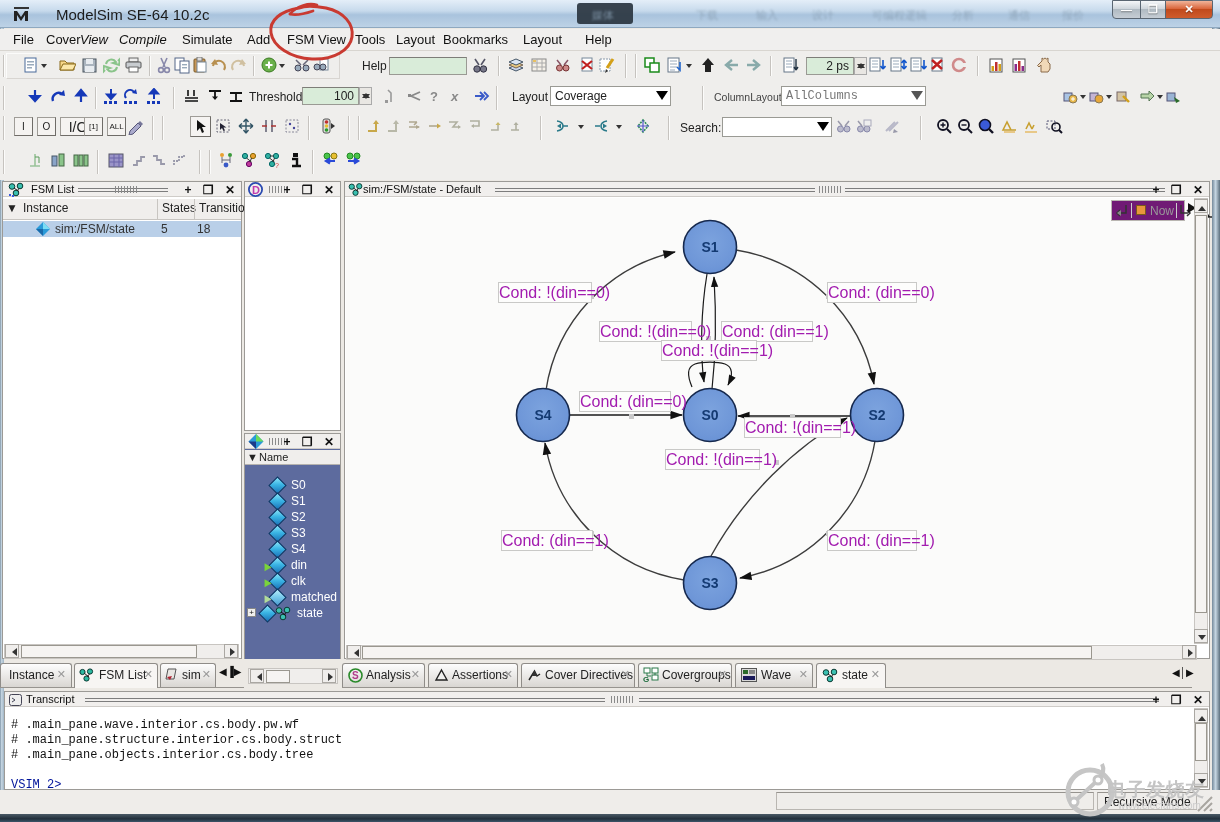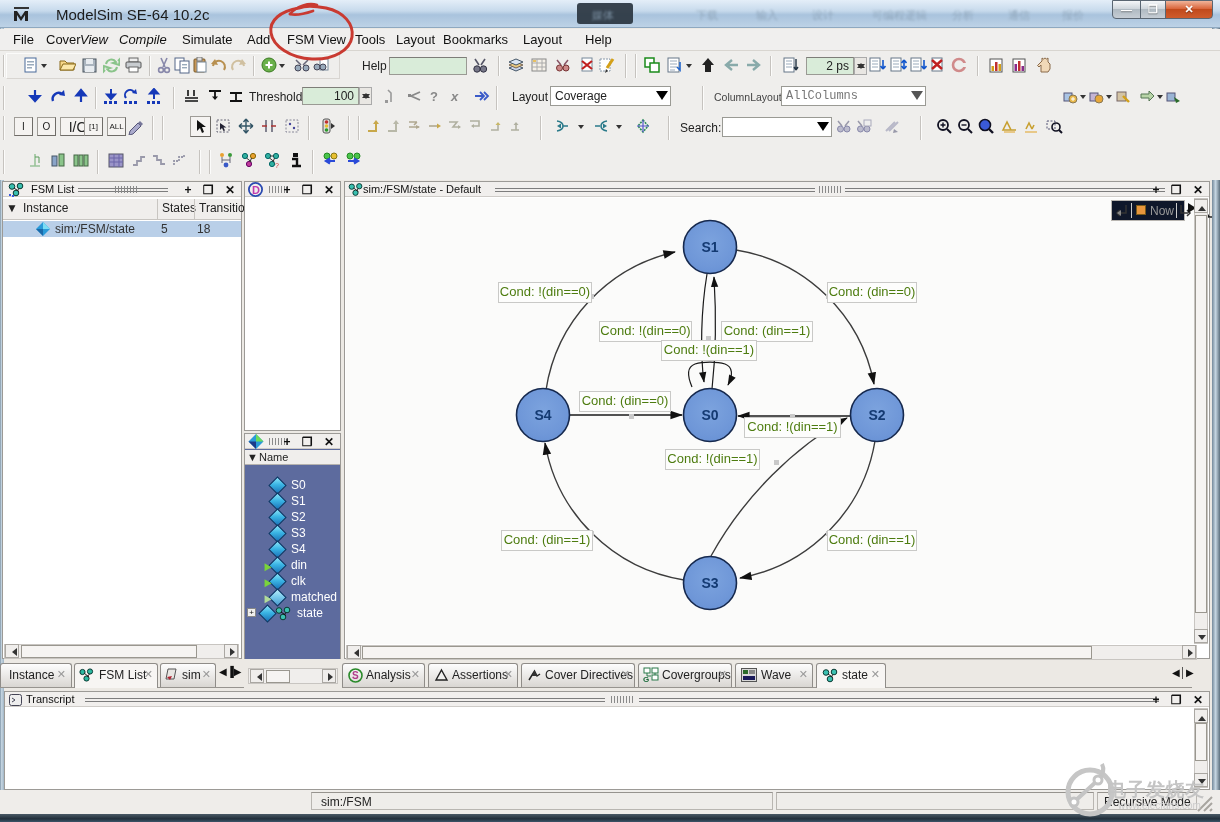--- a/index.html
+++ b/index.html
@@ -97,21 +97,21 @@
 #transcript { left:4px; top:691px; width:1206px; height:99px; }
 #transcript .body { position:absolute; left:1px; top:26px; padding-left:5px; line-height:15px; right:15px; bottom:1px; background:#fff; font-family:"Liberation Mono",monospace; font-size:12px; color:#111; }
 #transcript .body div { white-space:pre; }
 
 
 #statusbar { left:0; top:790px; width:1220px; height:24px; background:#efedea; }
 .sbox { position:absolute; top:2px; height:18px; white-space:nowrap; overflow:hidden; border:1px solid #b9b6b1; border-top-color:#96938e; background:#efedea; font-size:12px; color:#222; padding:2px 6px; }
 #bottomstrip { left:0; top:814px; width:1220px; height:8px; background:linear-gradient(#4a5a66,#22303c 60%,#3c5468); }
 
 
-.lbl { position:absolute; background:#fdfdfc; border:1px solid #c9c9c7; font-size:13px; color:#4d7c0f; text-align:center; padding-top:1px; white-space:nowrap; }
+.lbl { position:absolute; background:#fdfdfc; border:1px solid #c9c9c7; font-size:16px; color:#a21caf; text-align:center; padding-top:1px; white-space:nowrap; }
 
 
 #wmark { left:1060px; top:762px; width:160px; height:55px; color:#b9b9b9; }
 </style>
 </head>
 <body>
 
 <div class="abs" id="titlebar"></div>
 <svg class="abs" id="mlogo" viewBox="0 0 18 16">
   <rect x="1" y="1" width="15" height="2" fill="#333"></rect>
@@ -814,21 +814,21 @@
     <div class="lbl" style="left:253px;top:123px;width:93px;height:21px;">Cond: !(din==0)</div>
     <div class="lbl" style="left:375px;top:123px;width:92px;height:21px;">Cond: (din==1)</div>
     <div class="lbl" style="left:315px;top:142px;width:96px;height:21px;">Cond: !(din==1)</div>
     <div class="lbl" style="left:233px;top:193px;width:92px;height:21px;">Cond: (din==0)</div>
     <div class="lbl" style="left:398px;top:219px;width:97px;height:21px;">Cond: !(din==1)</div>
     <div class="lbl" style="left:319px;top:251px;width:95px;height:21px;">Cond: !(din==1)</div>
     <div class="lbl" style="left:155px;top:332px;width:92px;height:21px;">Cond: (din==1)</div>
     <div class="lbl" style="left:481px;top:332px;width:90px;height:21px;">Cond: (din==1)</div>
   </div>
 
-  <div style="position:absolute;left:766px;top:18px;width:74px;height:21px;border:1px solid #b9b6b1;background:#0f172a;">
+  <div style="position:absolute;left:766px;top:18px;width:74px;height:21px;border:1px solid #b9b6b1;background:#701a75;">
     <svg style="position:absolute;left:2px;top:2px;" width="15" height="15" viewBox="0 0 15 15">
         <path d="M12 2 v8 h-9 M6 7 l-3 3 3 3" fill="none" stroke="#333" stroke-width="1.5"></path>
         <path d="M3 10 l4-3 v6 z" fill="#888"></path>
       </svg>
     <span style="position:absolute;left:19px;top:2px;height:15px;border-left:1px solid #ccc;"></span>
     <span style="position:absolute;left:24px;top:4px;width:10px;height:10px;background:#e8963c;border:1px solid #7a5a1a;"></span>
     <span style="position:absolute;left:38px;top:3px;font-size:12px;color:#999;">Now</span>
     <span style="position:absolute;left:64px;top:2px;height:15px;border-left:1px solid #ccc;"></span>
     <svg style="position:absolute;left:66px;top:2px;" width="15" height="15" viewBox="0 0 15 15">
         <path d="M3 2 v8 h7 M9 7 l3 3 -3 3" fill="none" stroke="#333" stroke-width="1.5"></path>
@@ -955,29 +955,35 @@
     <svg style="position:absolute;left:4px;top:2px;" width="13" height="12" viewBox="0 0 13 12">
         <rect x="0.5" y="0.5" width="12" height="11" rx="2" fill="#eee" stroke="#445"></rect>
         <path d="M3 4 l3 2 -3 2" stroke="#445" fill="none"></path>
       </svg>
     <div class="ttl" style="left:21px;">Transcript</div>
     <div class="grip" style="left:80px;width:520px;"></div>
     <div class="gripd" style="left:606px;width:22px;"></div>
     <div class="grip" style="left:634px;width:520px;"></div>
     <div class="hbtns">+ ❐ ✕</div>
   </div>
+  <div class="body">
+    <div># .main_pane.wave.interior.cs.body.pw.wf</div>
+    <div># .main_pane.structure.interior.cs.body.struct</div>
+    <div># .main_pane.objects.interior.cs.body.tree</div>
+    <div>&nbsp;</div>
+    <div style="color:#00149b;">VSIM 2&gt;</div>
+  </div>
   <div class="sb" style="right:1px;top:16px;width:14px;bottom:1px;">
     <div class="sbarr u" style="left:-1px;top:0;"></div>
     <div class="sbthumb" style="left:0px;top:14px;width:12px;height:38px;"></div>
     <div class="sbarr d" style="left:-1px;bottom:0;"></div>
   </div>
 </div>
 
 <div class="abs" id="statusbar">
-  <div class="sbox" style="left:311px;width:462px;padding-left:9px;">sim:/FSM</div>
   <div class="sbox" style="left:776px;width:318px;"></div>
   <div class="sbox" style="left:1097px;width:100px;">Recursive Mode</div>
 </div>
 <svg class="abs" style="left:1196px;top:795px;" width="20" height="19">
     <path d="M16 2 L2 16 M16 8 L8 16 M16 14 L14 16" stroke="#a8a5a0" stroke-width="2" fill="none"></path>
   </svg>
 <div class="abs" id="bottomstrip"></div>
 
 <div class="abs" id="wmark">
   <svg width="160" height="55" viewBox="0 0 160 55">

